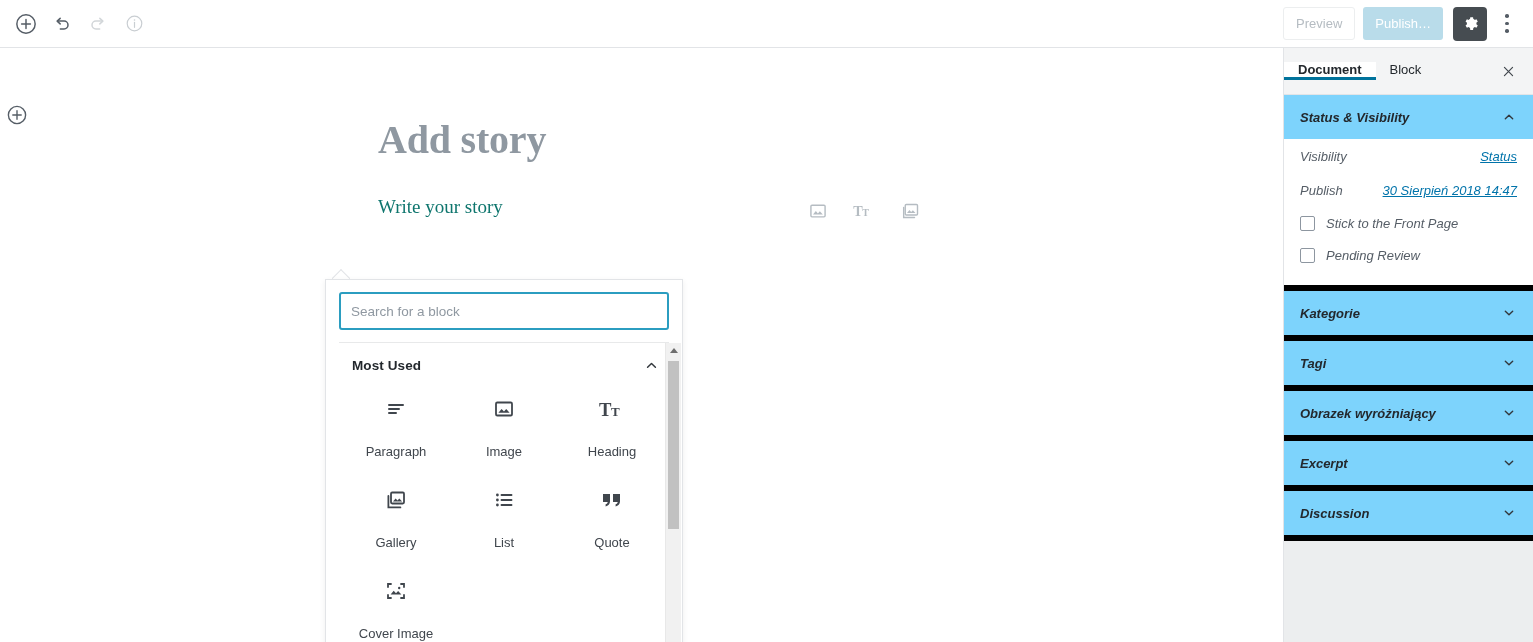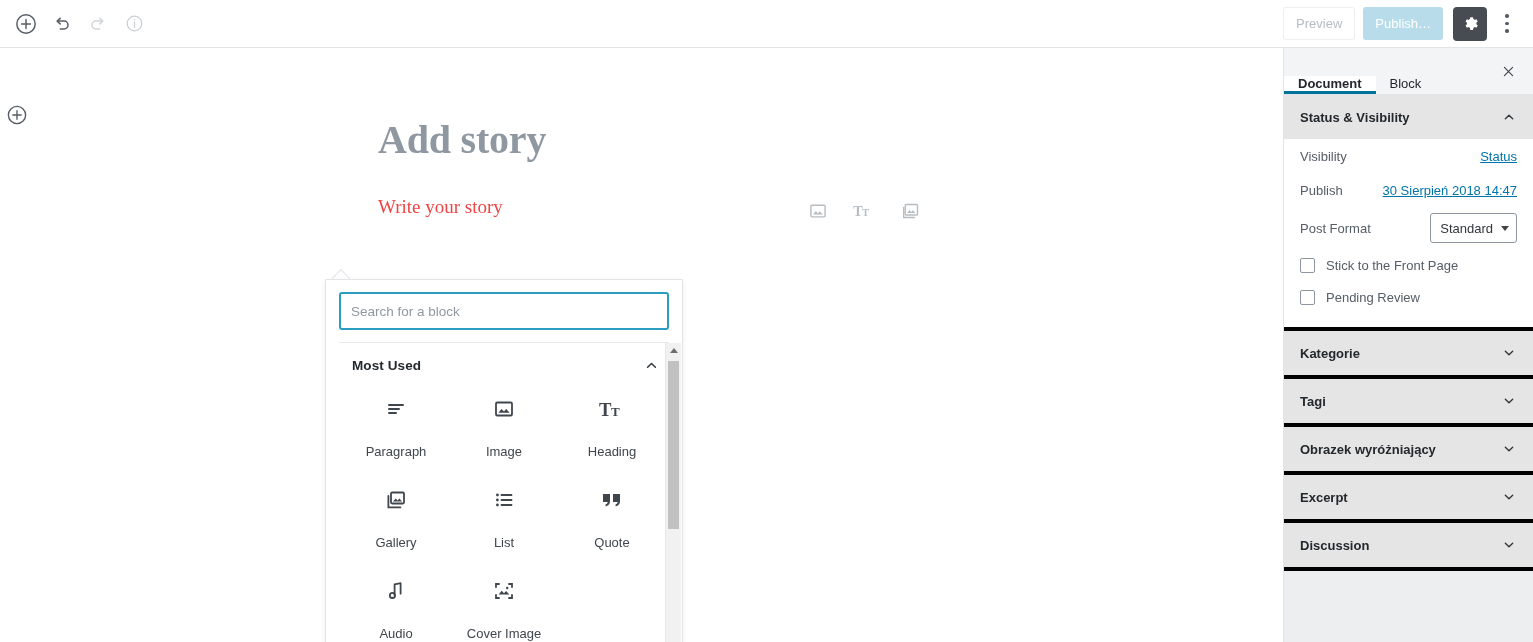--- a/index.html
+++ b/index.html
@@ -91,21 +91,21 @@
   }
   .inserter-toggle {
     position: absolute; left: 0px; top: 50px;
     width: 34px; height: 34px;
     display: flex; align-items: center; justify-content: center;
     cursor: pointer;
   }
   .write-placeholder {
     position: absolute; left: 378px; top: 148px;
     font-family: "Liberation Serif", serif;
-    font-size: 19px; color: #ef4444;
+    font-size: 19px; color: #0f766e;
   }
   .quick-icons {
     position: absolute; left: 805px; top: 150px;
     display: flex; align-items: center; gap: 20px;
   }
   .quick-icons .qi { cursor: pointer; display: flex; align-items: center; justify-content: center; width: 26px; height: 26px;}
 
   
   .popover {
     position: absolute; left: 325px; top: 231px;
@@ -195,21 +195,21 @@
   .sidebar {
     position: absolute; top: 48px; right: 0;
     width: 250px; height: 594px;
     background: #eceeef;
     border-left: 1px solid #e2e4e7;
     box-sizing: border-box;
   }
   .sb-inner { background: #ffffff; }
   .sb-tabs {
     height: 46px;
-    display: flex; align-items: flex-end;
+    display: flex; align-items: center;
     background: #f3f4f5;
     border-bottom: 1px solid #e2e4e7;
     position: relative;
   }
   .sb-tab {
     padding: 0 14px;
     display: flex; align-items: center;
     font-size: 13px; color: #23282d;
     cursor: pointer;
     box-sizing: border-box;
@@ -219,21 +219,21 @@
   .sb-tab.active {
     background: #ffffff;
     border-bottom: 3px solid #00739c;
     font-weight: 600;
   }
   .sb-close {
     position: absolute; right: 8px; top: 0; bottom: 0;
     width: 34px; display: flex; align-items: center; justify-content: center;
     cursor: pointer;
   }
-  .sb-panel { background: #e5e5e5; border-bottom: 4px solid #000000; }
+  .sb-panel { background: #7dd3fc; border-bottom: 6px solid #000000; font-style: italic; }
   .sb-panel-head {
     height: 44px; padding: 0 16px;
     display: flex; align-items: center; justify-content: space-between;
     cursor: pointer;
   }
   .sb-panel-title { font-size: 13px; color: #23282d; font-weight: 600; }
   .sb-body { padding: 0 16px 14px 16px; background:#ffffff; }
   .sb-row {
     display: flex; align-items: center; justify-content: space-between;
     min-height: 34px;
@@ -430,29 +430,20 @@
           <div class="block-item">
             <span class="block-icon">
               <svg width="26" height="24" viewBox="0 0 26 24">
                 <path d="M4 6h7v7.6c0 2.6-1.9 4.4-4.4 4.8v-2.1c1.2-.3 2-1.1 2.1-2.3H4V6z" fill="#40464d"></path>
                 <path d="M14 6h7v7.6c0 2.6-1.9 4.4-4.4 4.8v-2.1c1.2-.3 2-1.1 2.1-2.3H14V6z" fill="#40464d"></path>
               </svg>
             </span>
             <span class="block-label">Quote</span>
           </div>
 
-          <div class="block-item">
-            <span class="block-icon">
-              <svg width="24" height="24" viewBox="0 0 24 24">
-                <path d="M10.6 16.2V5.4l6-1.3v10.6" fill="none" stroke="#40464d" stroke-width="1.8" stroke-linecap="round" stroke-linejoin="round"></path>
-                <circle cx="8.4" cy="16.4" r="2.6" fill="none" stroke="#40464d" stroke-width="1.8"></circle>
-              </svg>
-            </span>
-            <span class="block-label">Audio</span>
-          </div>
 
           <div class="block-item">
             <span class="block-icon">
               <svg width="24" height="24" viewBox="0 0 24 24">
                 <path d="M4 8V5h3M17 5h3v3M20 16v3h-3M7 19H4v-3" fill="none" stroke="#40464d" stroke-width="1.8" stroke-linecap="round"></path>
                 <path d="M6.6 15.6l3.1-3.8 2.3 2.5 2.1-2.4 3.3 3.7z" fill="#40464d"></path>
                 <circle cx="15.2" cy="9" r="1.2" fill="#40464d"></circle>
               </svg>
             </span>
             <span class="block-label">Cover Image</span>
@@ -498,27 +489,20 @@
         </div>
         <div class="sb-body">
           <div class="sb-row">
             <span class="sb-label">Visibility</span>
             <span class="sb-link">Status</span>
           </div>
           <div class="sb-row">
             <span class="sb-label">Publish</span>
             <span class="sb-link">30 Sierpień 2018 14:47</span>
           </div>
-          <div class="sb-row" style="min-height:42px;">
-            <span class="sb-label">Post Format</span>
-            <span class="sb-select">
-              <span>Standard</span>
-              <span class="sel-arrow"></span>
-            </span>
-          </div>
           <div class="sb-check-row">
             <span class="cbox"></span>
             <span class="cbox-label">Stick to the Front Page</span>
           </div>
           <div class="sb-check-row">
             <span class="cbox"></span>
             <span class="cbox-label">Pending Review</span>
           </div>
         </div>
       </div>

